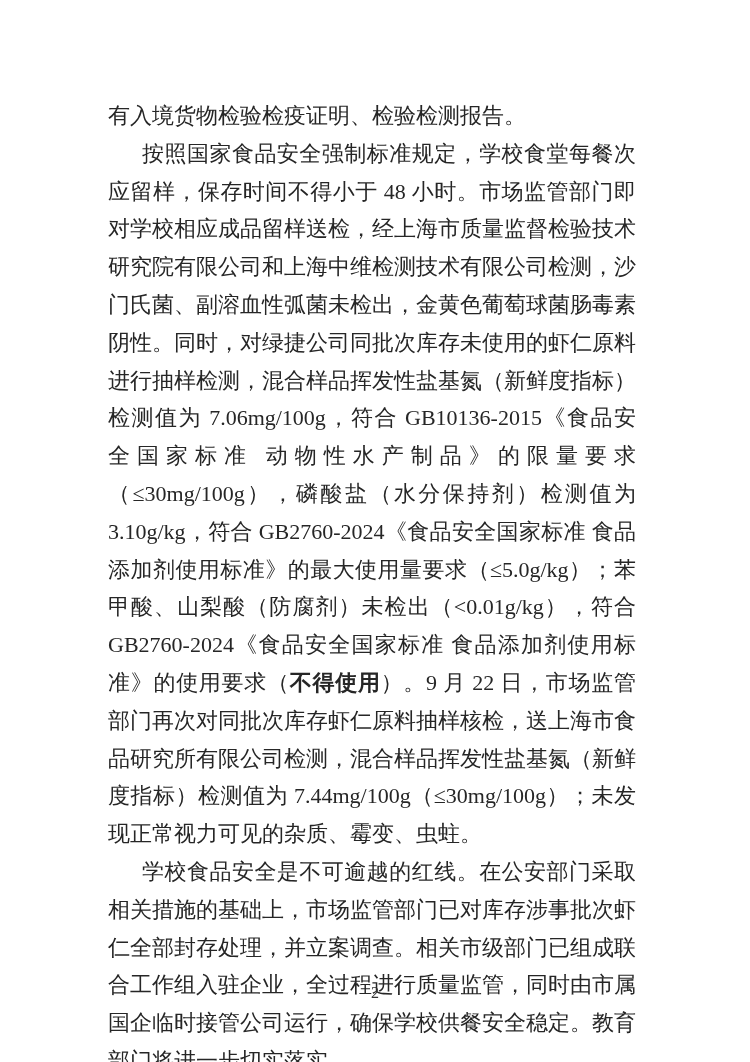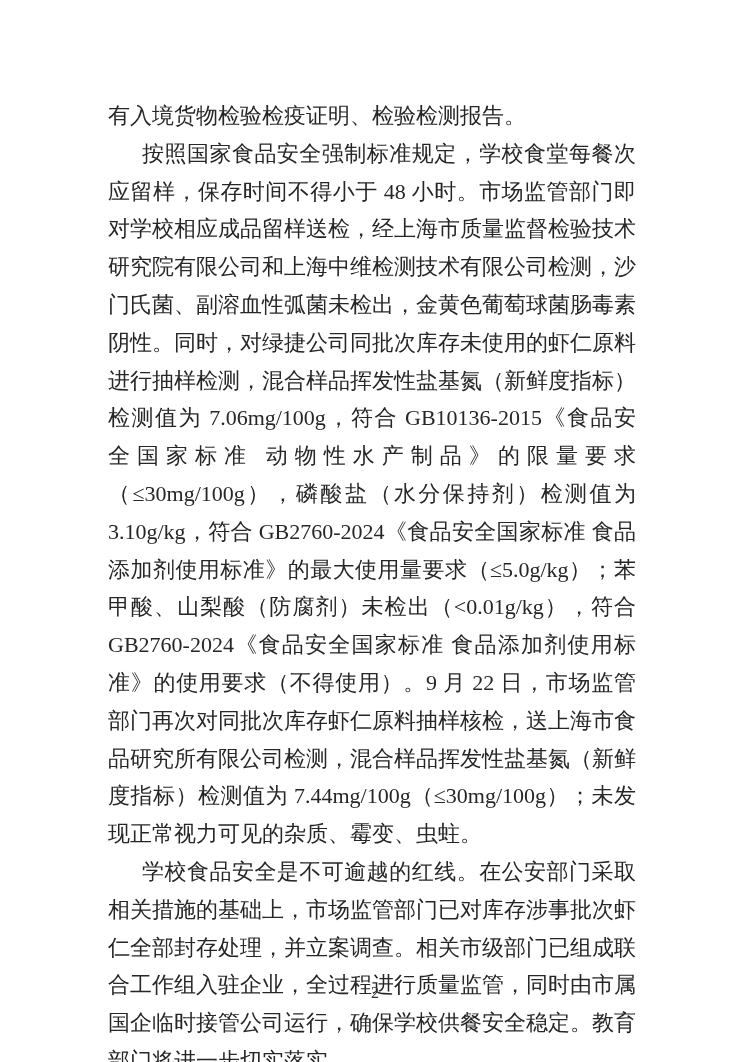--- a/index.html
+++ b/index.html
@@ -31,21 +31,21 @@
     text-justify: inter-ideograph;
   }
   .para {
     margin: 0;
     padding: 0;
   }
   .para.indent {
     text-indent: 34px;
   }
   .bold {
-    font-weight: 400;
+    font-weight: 700;
   }
   .footer {
     position: absolute;
     left: 0;
     right: 0;
     top: 984px;
     text-align: center;
     font-size: 16px;
     line-height: 18px;
     color: #333333;

